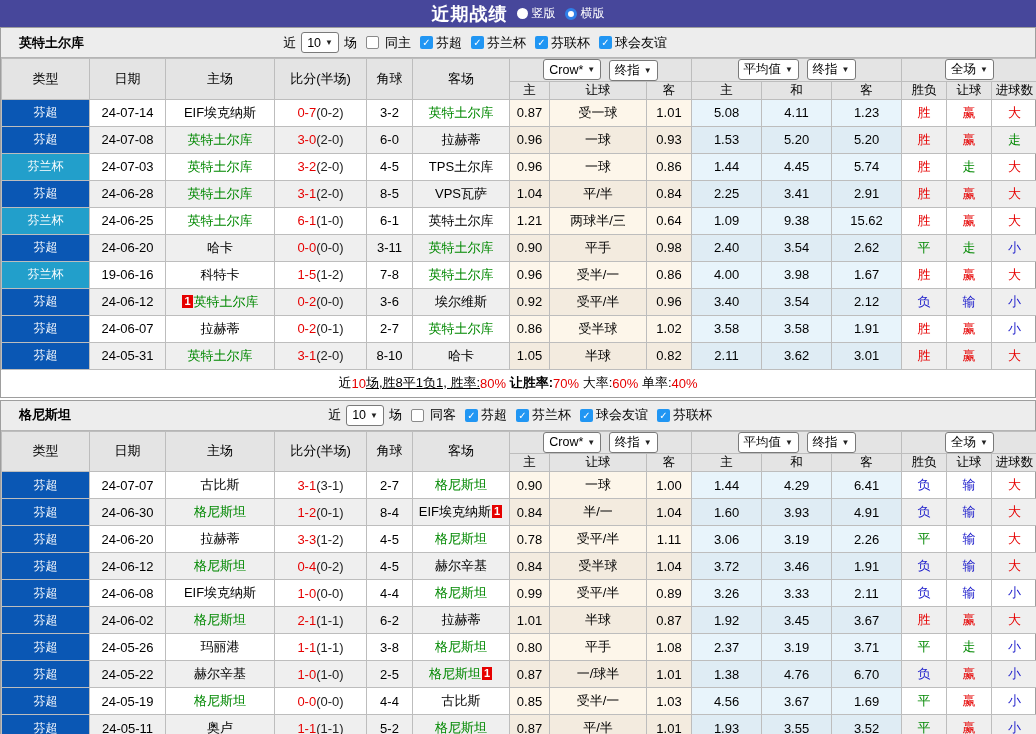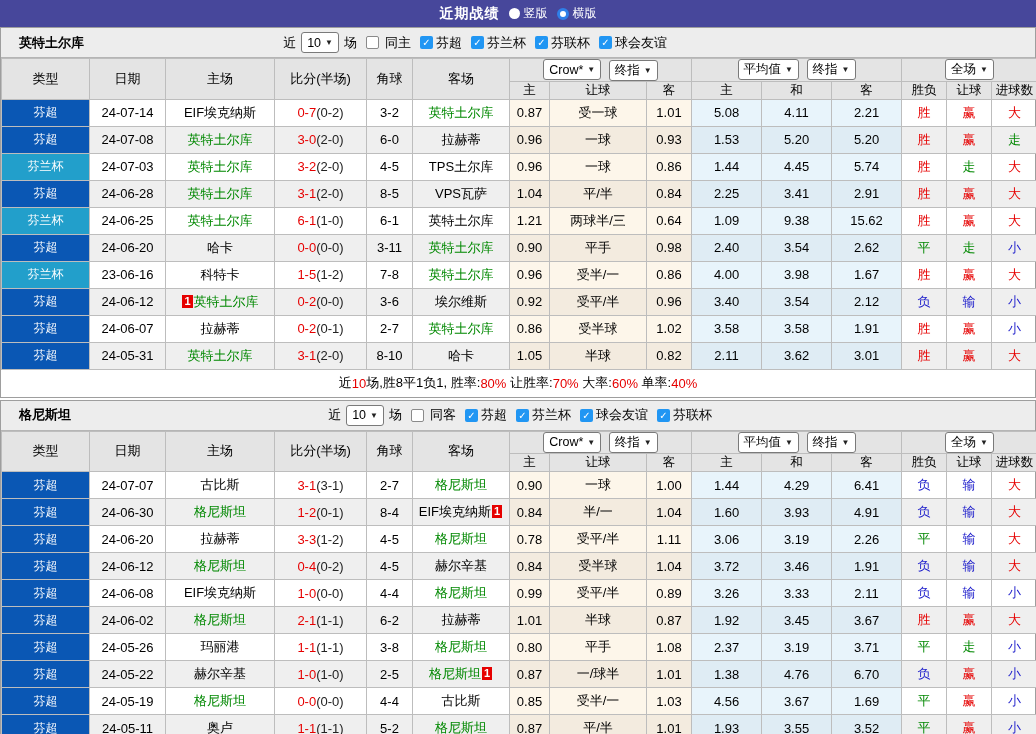--- a/index.html
+++ b/index.html
@@ -1,19 +1,19 @@
 <!DOCTYPE html>
 <html style="--cb-bg: #2196f3; --badge-bg: #e60000; --score-color: #e60000;"><head>
 <meta charset="utf-8">
 <style>
   html,body{margin:0;padding:0;background:#fff;}
   body{width:1036px;font-family:"Liberation Sans","DejaVu Sans",sans-serif;color:#000;}
   
   .titlebar{height:27px;background:#47479b;display:flex;align-items:center;justify-content:center;gap:9px;color:#fff;}
-  .titlebar .title{font-weight:bold;font-size:14px;letter-spacing:1px;}
+  .titlebar .title{font-weight:bold;font-size:18px;letter-spacing:1px;}
   .radio-group{display:flex;align-items:center;gap:4px;font-size:12px;}
   .radio-filled{width:11px;height:11px;border-radius:50%;background:#fff;display:inline-block;}
   .radio-ring{width:6px;height:6px;border-radius:50%;background:#fff;border:3px solid #2f7fe8;display:inline-block;}
   
   .panel{border:1px solid #9e9e9e;}
   .panel2{margin-top:2px;}
   .team-row{height:29px;background:#ededed;display:flex;align-items:center;font-size:13px;border-bottom:1px solid #b5b5b5;}
   .team-name{font-weight:bold;padding-left:18px;}
   .controls{margin-left:auto;display:flex;align-items:center;gap:3px;white-space:nowrap;}
   .sp1{width:368px;flex:none;}
@@ -154,21 +154,21 @@
     <td class="c-date">24-07-14</td>
     <td class="c-team c-home"><span class="team-name-cell">EIF埃克纳斯</span></td>
     <td class="c-score"><span class="sc-main">0-7</span><span class="sc-half">(0-2)</span></td>
     <td class="c-corner">3-2</td>
     <td class="c-team c-away"><span class="team-name-cell" style="color: rgb(0, 136, 0);">英特土尔库</span></td>
     <td class="c-odds">0.87</td>
     <td class="c-odds">受一球</td>
     <td class="c-odds">1.01</td>
     <td class="c-avg">5.08</td>
     <td class="c-avg">4.11</td>
-    <td class="c-avg">2.21</td>
+    <td class="c-avg">1.23</td>
     <td class="c-res" style="color: rgb(230, 0, 0);">胜</td>
     <td class="c-res" style="color: rgb(230, 0, 0);">赢</td>
     <td class="c-res" style="color: rgb(230, 0, 0);">大</td>
   </tr>
         <tr class="drow">
     <td class="c-type" style="background: rgb(10, 87, 180);">芬超</td>
     <td class="c-date">24-07-08</td>
     <td class="c-team c-home"><span class="team-name-cell" style="color: rgb(0, 136, 0);">英特土尔库</span></td>
     <td class="c-score"><span class="sc-main">3-0</span><span class="sc-half">(2-0)</span></td>
     <td class="c-corner">6-0</td>
@@ -246,21 +246,21 @@
     <td class="c-odds">0.98</td>
     <td class="c-avg">2.40</td>
     <td class="c-avg">3.54</td>
     <td class="c-avg">2.62</td>
     <td class="c-res" style="color: rgb(0, 136, 0);">平</td>
     <td class="c-res" style="color: rgb(0, 136, 0);">走</td>
     <td class="c-res" style="color: rgb(34, 34, 204);">小</td>
   </tr>
         <tr class="drow">
     <td class="c-type" style="background: rgb(34, 159, 203);">芬兰杯</td>
-    <td class="c-date">23-06-16</td>
+    <td class="c-date">19-06-16</td>
     <td class="c-team c-home"><span class="team-name-cell">科特卡</span></td>
     <td class="c-score"><span class="sc-main">1-5</span><span class="sc-half">(1-2)</span></td>
     <td class="c-corner">7-8</td>
     <td class="c-team c-away"><span class="team-name-cell" style="color: rgb(0, 136, 0);">英特土尔库</span></td>
     <td class="c-odds">0.96</td>
     <td class="c-odds">受半/一</td>
     <td class="c-odds">0.86</td>
     <td class="c-avg">4.00</td>
     <td class="c-avg">3.98</td>
     <td class="c-avg">1.67</td>
@@ -317,23 +317,23 @@
     <td class="c-avg">3.01</td>
     <td class="c-res" style="color: rgb(230, 0, 0);">胜</td>
     <td class="c-res" style="color: rgb(230, 0, 0);">赢</td>
     <td class="c-res" style="color: rgb(230, 0, 0);">大</td>
   </tr>
       </tbody>
   </table>
   <div class="tfoot" id="tfoot-0">
       <span style="white-space: pre;">近</span>
       <span class="red" style="white-space: pre;">10</span>
-      <span style="white-space: pre;">场,胜8平1负1, 胜率:</span>
+      <span style="white-space: pre; text-decoration: underline;">场,胜8平1负1, 胜率:</span>
       <span class="red" style="white-space: pre;">80%</span>
-      <span style="white-space: pre;"> 让胜率:</span>
+      <span style="white-space: pre; font-weight: bold;"> 让胜率:</span>
       <span class="red" style="white-space: pre;">70%</span>
       <span style="white-space: pre;"> 大率:</span>
       <span class="red" style="white-space: pre;">60%</span>
       <span style="white-space: pre;"> 单率:</span>
       <span class="red" style="white-space: pre;">40%</span>
     </div>
 </section>
 
 <section class="panel panel2">
   <div class="team-row">

